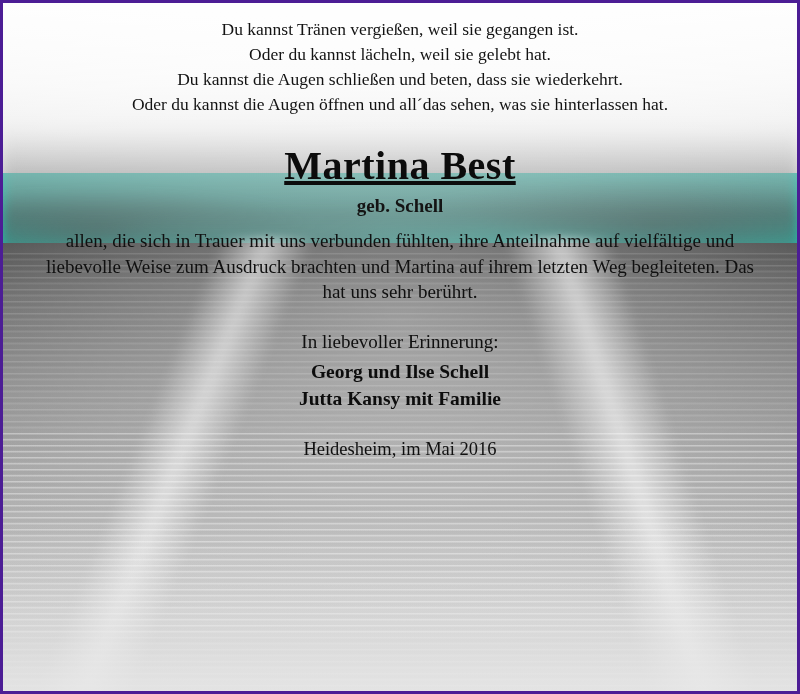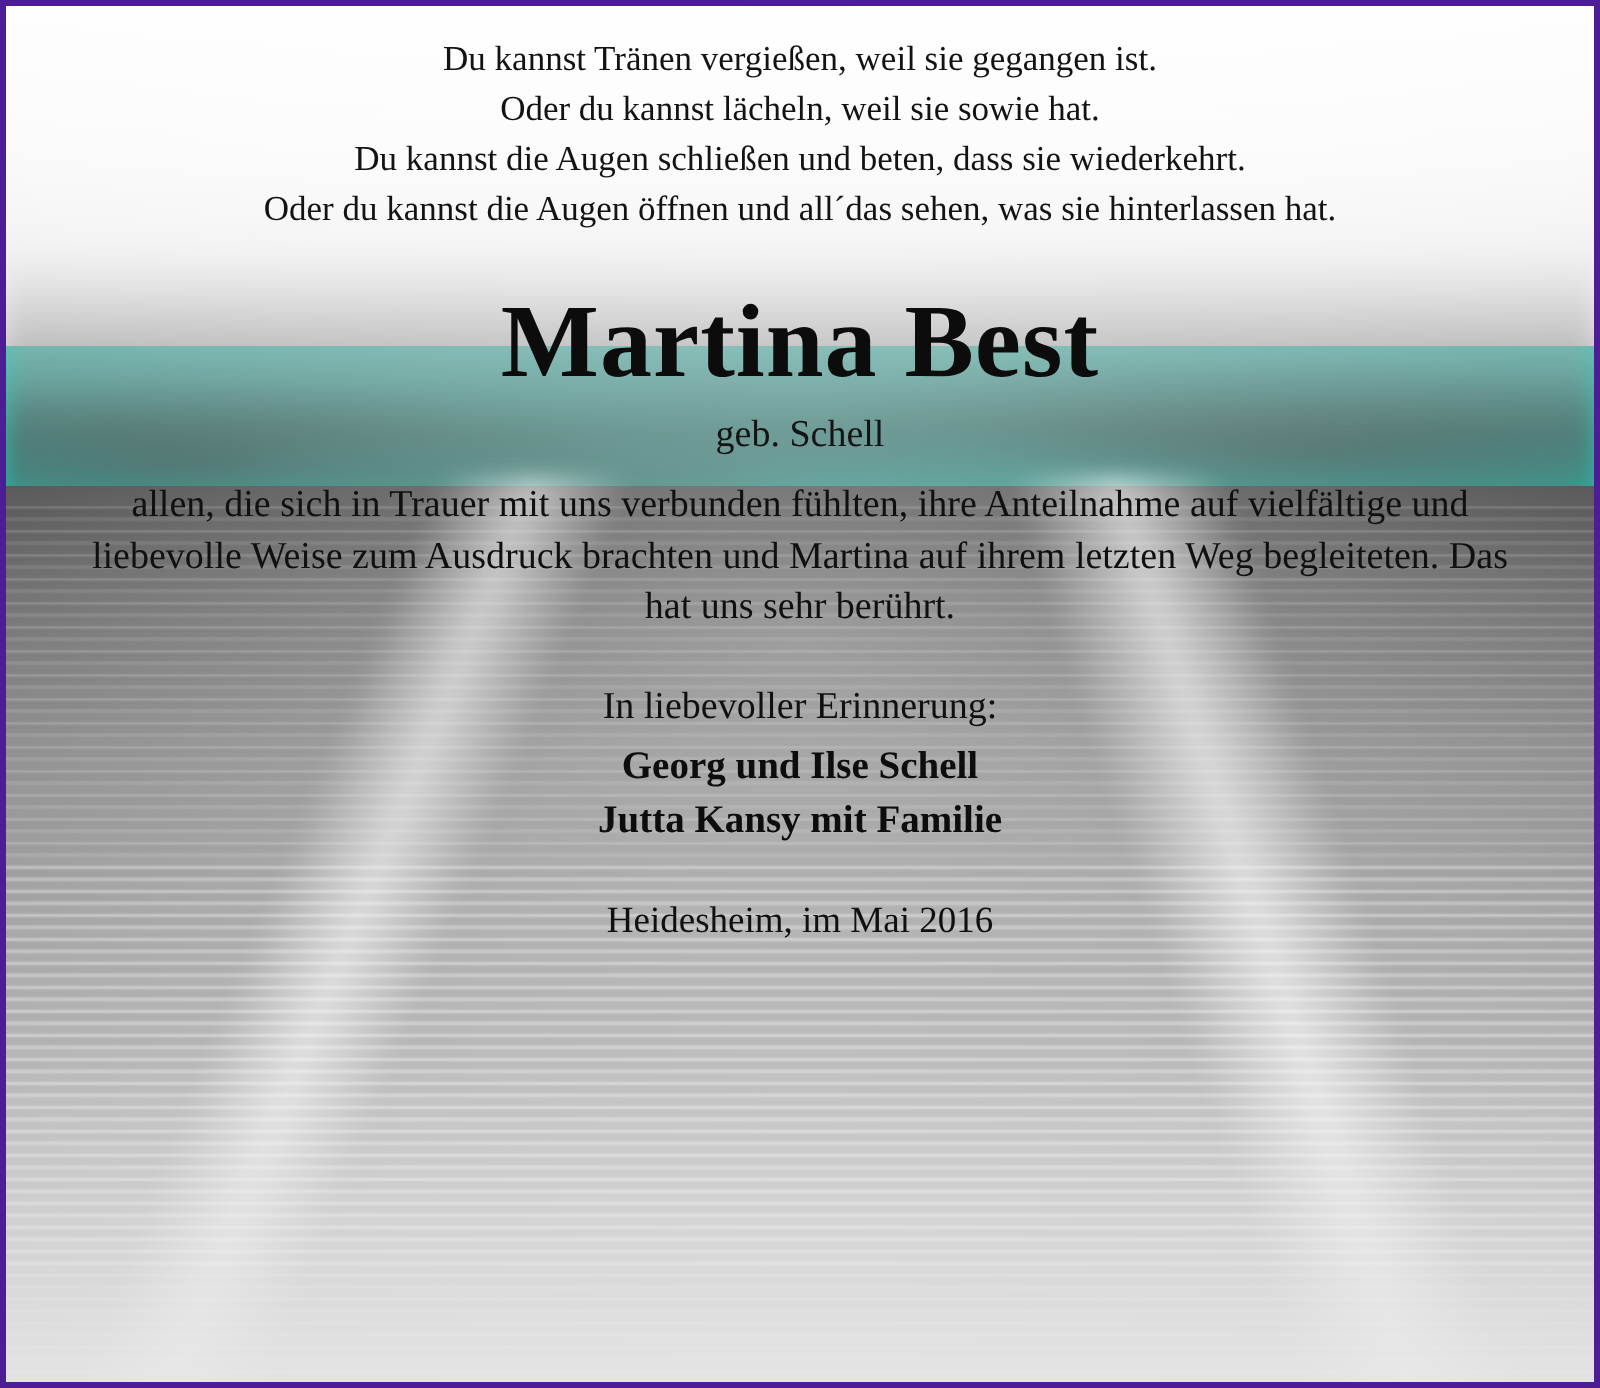--- a/index.html
+++ b/index.html
@@ -120,29 +120,31 @@
   }
   .poem {
     margin: 0 auto;
     line-height: 1.42;
     font-size: 17.5px;
     color: #131313;
   }
   .poem div { white-space: nowrap; }
   .name {
     margin-top: 26px;
-    font-size: 52px;
+    font-size: 40px;
     font-weight: bold;
     letter-spacing: 0.5px;
     color: #0c0c0c;
+    text-decoration: underline;
   }
   .maiden {
     margin-top: 6px;
     font-size: 19px;
     color: #141414;
+    font-weight: bold;
   }
   .dates {
     margin-top: 10px;
     font-size: 18.5px;
     color: #131313;
   }
   .dates .gap { display: inline-block; width: 26px; }
   .thanks-title {
     margin-top: 25px;
     font-size: 25px;
@@ -188,21 +190,21 @@
   <div class="bg-layer bg-beam-left"></div>
   <div class="bg-layer bg-beam-right"></div>
   <div class="bg-layer bg-vignette"></div>
   <div class="bg-layer bg-fade-top"></div>
   <div class="bg-layer bg-fade-bottom"></div>
 
   <div class="content">
 
     <div class="poem">
       <div>Du kannst Tränen vergießen, weil sie gegangen ist.</div>
-      <div>Oder du kannst lächeln, weil sie sowie hat.</div>
+      <div>Oder du kannst lächeln, weil sie gelebt hat.</div>
       <div>Du kannst die Augen schließen und beten, dass sie wiederkehrt.</div>
       <div>Oder du kannst die Augen öffnen und all´das sehen, was sie hinterlassen hat.</div>
     </div>
 
     <div class="name">Martina Best</div>
     <div class="maiden">geb. Schell</div>
 
 
 
     <div class="para">allen, die sich in Trauer mit uns verbunden fühlten, ihre Anteilnahme auf vielfältige und liebevolle Weise zum Ausdruck brachten und Martina auf ihrem letzten Weg begleiteten. Das hat uns sehr berührt.</div>

